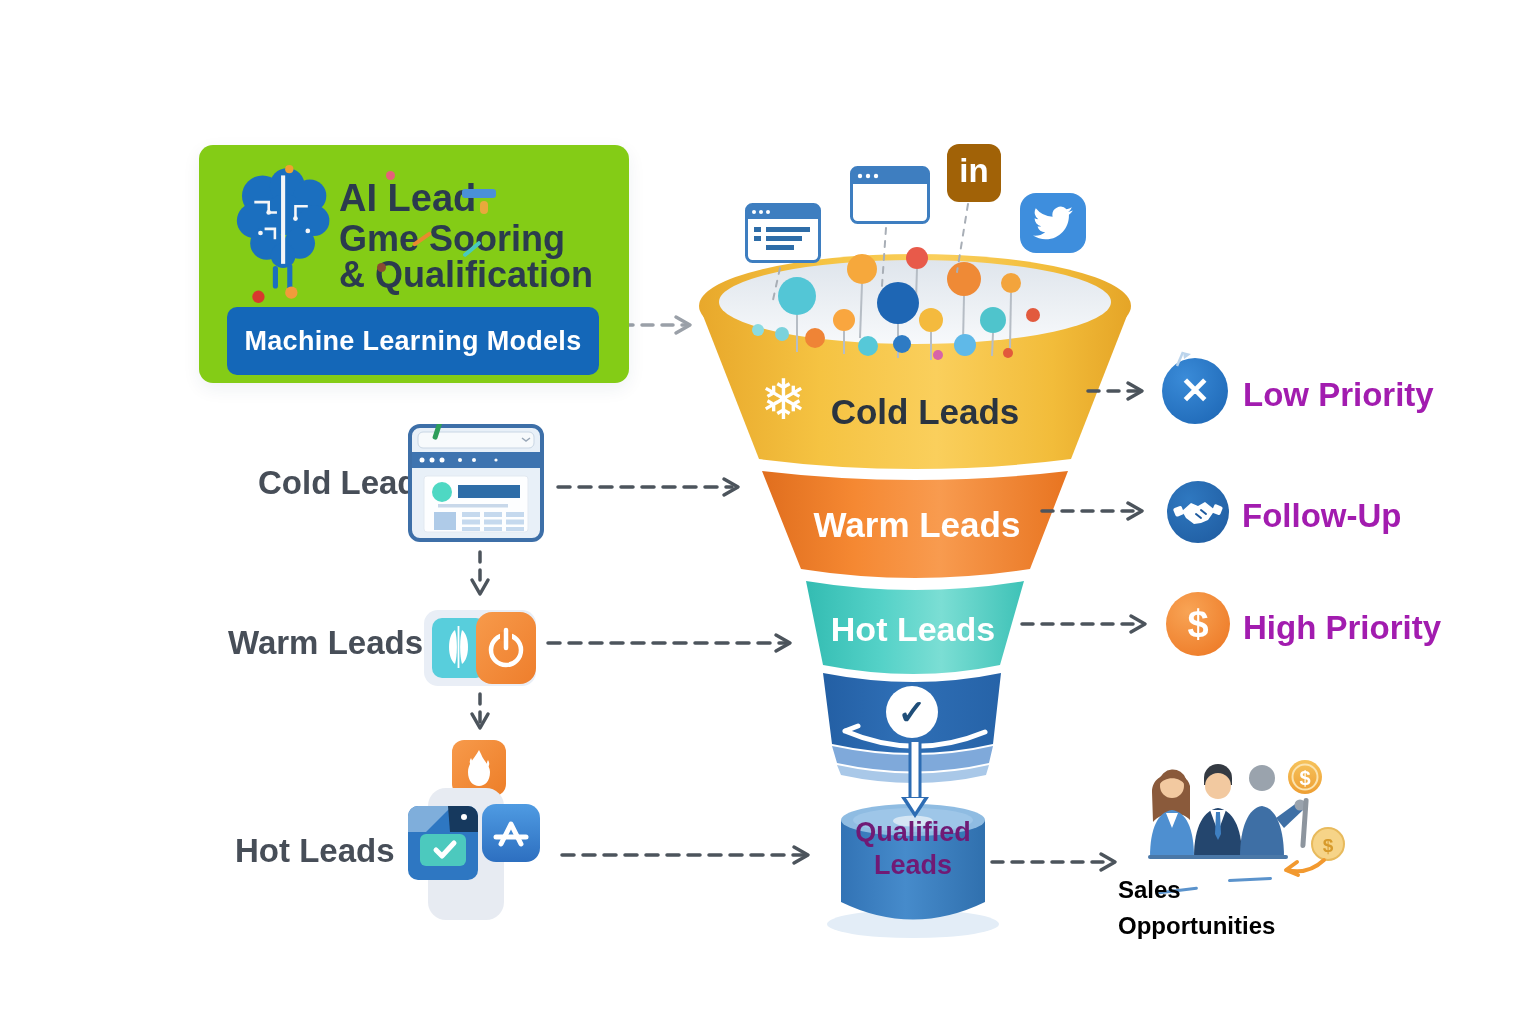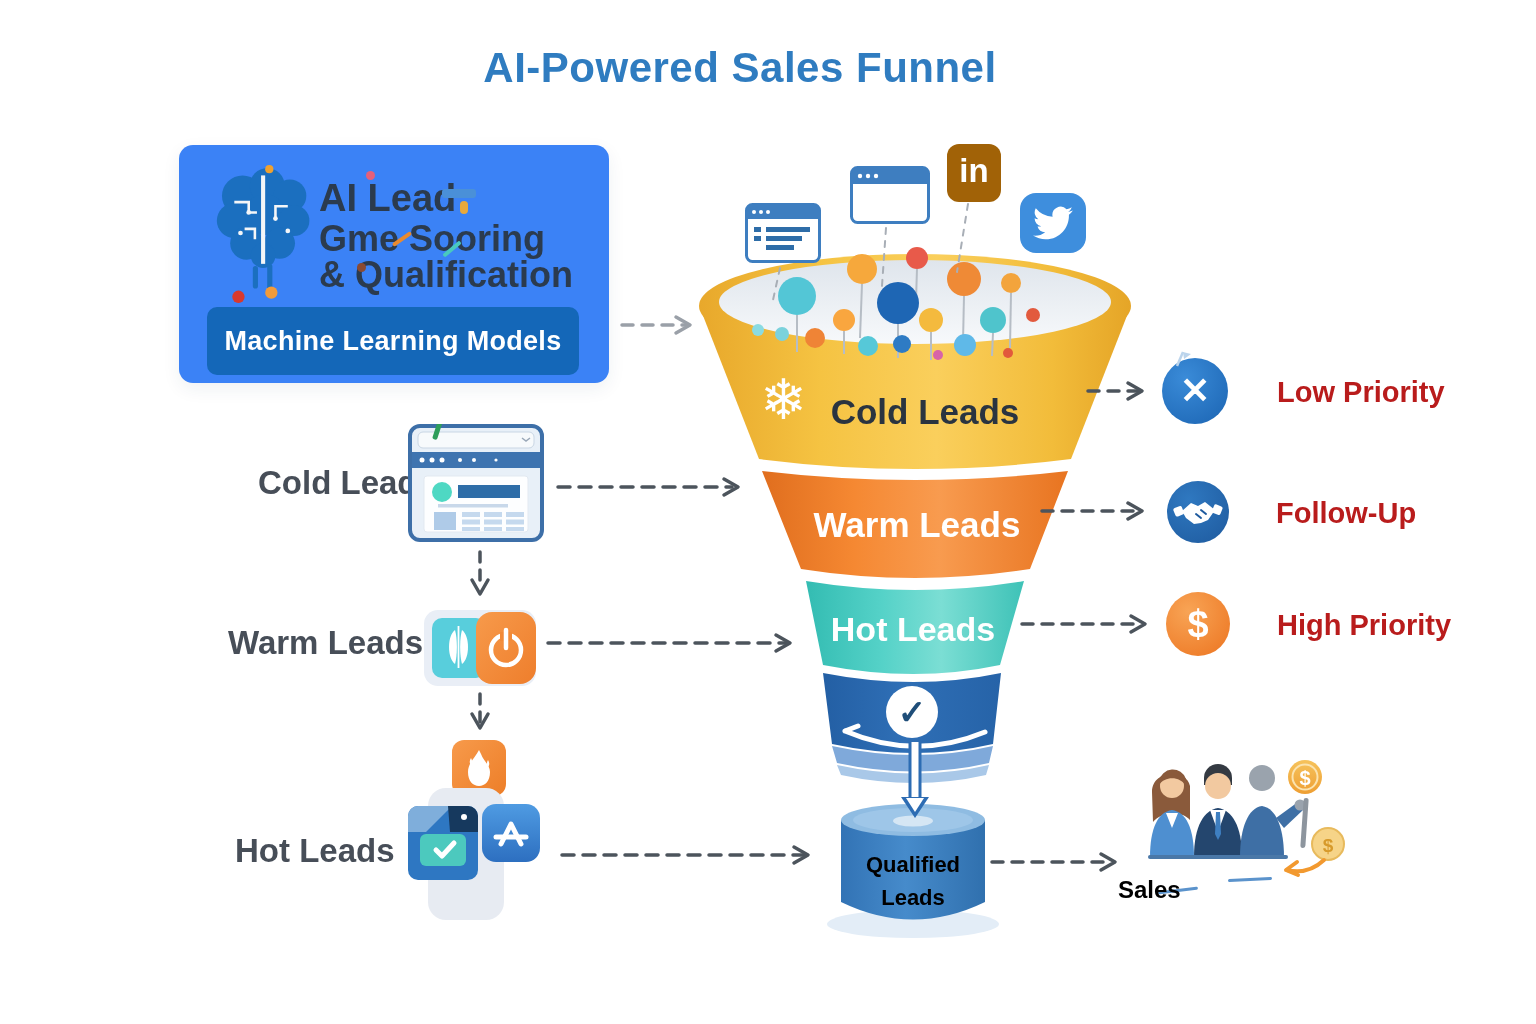--- a/index.html
+++ b/index.html
@@ -3,45 +3,44 @@
 <meta charset="utf-8">
 <style>
   html,body{margin:0;padding:0;background:#ffffff;}
   .canvas{position:relative;width:1536px;height:1024px;background:#ffffff;overflow:hidden;
           font-family:"Liberation Sans",sans-serif;}
   .abs{position:absolute;}
   svg text{font-family:"Liberation Sans",sans-serif;}
   .title{left:0;top:44px;width:1480px;text-align:center;font-size:42px;font-weight:700;
          color:#2F7CC0;letter-spacing:.5px;}
   
-  .ai-card{left:179px;top:145px;width:430px;height:238px;background:#3b82f6;border-radius:14px;
+  .ai-card{left:199px;top:145px;width:430px;height:238px;background:#84cc16;border-radius:14px;
            box-shadow:0 6px 18px rgba(30,60,90,.07);}
   .card-line{position:absolute;left:140px;color:#2B3B4E;font-weight:700;line-height:1;}
   .card-btn{position:absolute;left:28px;top:162px;width:372px;height:68px;background:#1467B8;
             border-radius:10px;color:#fff;font-size:27px;font-weight:600;display:flex;
             align-items:center;justify-content:center;letter-spacing:.3px;}
   .deco{position:absolute;border-radius:3px;}
   
   .side-label{font-weight:600;color:#474E58;font-size:33px;white-space:nowrap;}
-  .right-label{font-weight:600;color:#b91c1c;font-size:29px;white-space:nowrap;margin-left:34px;}
+  .right-label{font-weight:600;color:#a21caf;font-size:33px;white-space:nowrap;}
   .funnel-label{text-align:center;font-weight:600;white-space:nowrap;}
   .circle-badge{border-radius:50%;display:flex;align-items:center;justify-content:center;color:#fff;font-weight:700;}
   .sales-label{text-align:left;color:#000000;font-weight:600;font-size:24px;line-height:36px;}
   .blob{background:#E7EBF2;border-radius:18px;}
   .swash{position:absolute;height:3px;background:#5B93CC;border-radius:2px;}
   .linkedin-badge{background:#a16207;border-radius:12px;display:flex;align-items:center;justify-content:center;
                   color:#fff;font-weight:700;font-size:33px;}
   .twitter-badge{background:#3E8EDD;border-radius:16px;display:flex;align-items:center;justify-content:center;}
 </style>
 </head>
 <body>
 
 <div class="canvas">
 
-  <div class="abs title">AI-Powered Sales Funnel</div>
 
   <svg class="abs" style="left:0;top:0;" width="1536" height="1024" viewBox="0 0 1536 1024" aria-hidden="true">
     <defs>
       <linearGradient id="gY" x1="0" y1="0" x2="1" y2="0">
         <stop offset="0" stop-color="#E8A82B"></stop>
           <stop offset=".28" stop-color="#F5C342"></stop>
         <stop offset=".55" stop-color="#FACF5C"></stop>
           <stop offset=".82" stop-color="#F2BC3A"></stop>
         <stop offset="1" stop-color="#E5A527"></stop>
       </linearGradient>
@@ -242,21 +241,21 @@
     </svg>
   </div>
 
   <div class="abs" style="left:760px;top:372px;font-size:56px;color:#fff;line-height:1;">❄</div>
   <div class="abs funnel-label" style="left:795px;top:392px;width:260px;font-size:35px;color:#2A3440;">Cold Leads</div>
   <div class="abs funnel-label" style="left:787px;top:505px;width:260px;font-size:35px;color:#FFFFFF;">Warm Leads</div>
   <div class="abs funnel-label" style="left:783px;top:610px;width:260px;font-size:34px;color:#FFFFFF;">Hot Leads</div>
   <div class="abs circle-badge" style="left:886px;top:686px;width:52px;height:52px;background:#FFFFFF;color:#1F4E79;font-size:34px;">
     <span>✓</span>
   </div>
-  <div class="abs funnel-label" style="left:843px;top:848px;width:140px;font-size:22px;color:#000000;line-height:33px;">
+  <div class="abs funnel-label" style="left:843px;top:816px;width:140px;font-size:27px;color:#701a75;line-height:33px;">
     <div>Qualified</div>
     <div>Leads</div>
   </div>
 
   <div class="abs side-label" style="left:258px;top:464px;">Cold Leads</div>
   <svg class="abs" style="left:408px;top:424px;" width="136" height="118" viewBox="0 0 136 118">
     <rect x="2" y="2" width="132" height="114" rx="10" fill="#E8F0F8" stroke="#3D6FA8" stroke-width="4"></rect>
     <rect x="10" y="8" width="116" height="16" rx="5" fill="#F7FAFC" stroke="#C9D6E4"></rect>
     <path d="M114,14 l4,3 l4,-3" stroke="#9AA8B8" fill="none" stroke-width="1.5"></path>
     <rect x="4" y="28" width="128" height="16" fill="#3E74B0"></rect>
@@ -408,15 +407,16 @@
     <text x="188" y="104" text-anchor="middle" font-size="19" font-weight="bold" fill="#D79A2B">$</text>
 
     <rect x="8" y="107" width="140" height="4" rx="2" fill="#4A78A8"></rect>
     <path d="M184,112 Q168,127 147,122" stroke="#F2992F" stroke-width="4" fill="none" stroke-linecap="round"></path>
     <path d="M157,114 L146,122 L158,127" stroke="#F2992F" stroke-width="4" fill="none" stroke-linecap="round" stroke-linejoin="round"></path>
   </svg>
   <div class="abs swash" style="left:1158px;top:889px;width:40px;transform:rotate(-7deg);"></div>
   <div class="abs swash" style="left:1228px;top:878px;width:44px;transform:rotate(-3deg);"></div>
   <div class="abs sales-label" style="left:1118px;top:872px;width:250px;">
     <div>Sales</div>
+    <div>Opportunities</div>
   </div>
 
 </div>
 
 </body></html>

